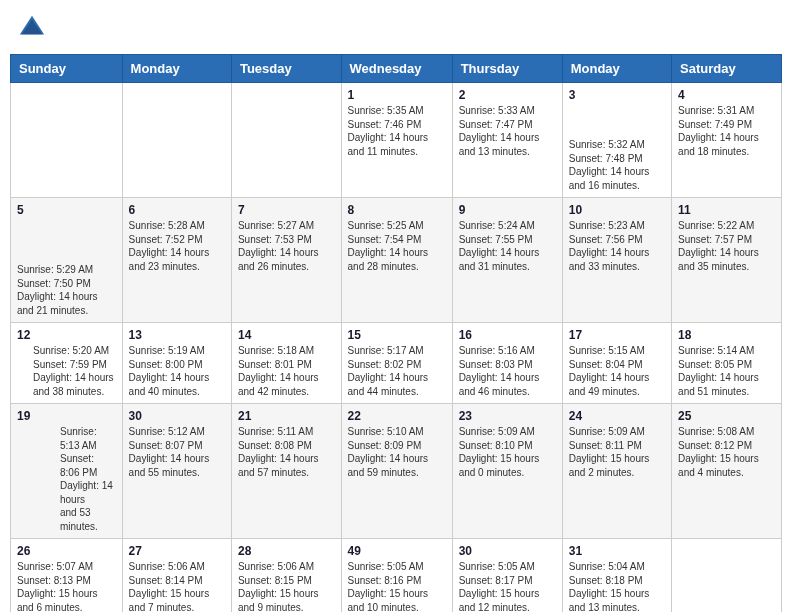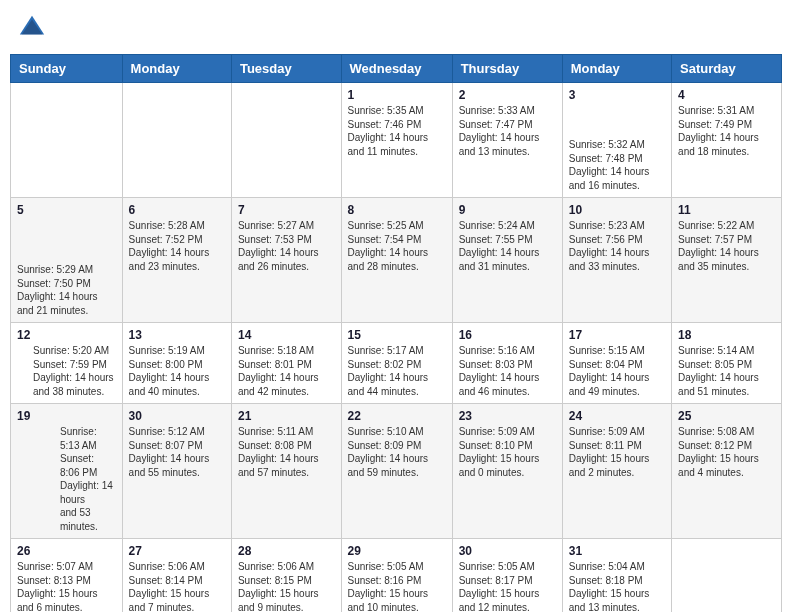--- a/index.html
+++ b/index.html
@@ -331,21 +331,21 @@
 and 7 minutes.</div>
         </td>
         <td>
           <div class="day-number">28</div>
           <div class="day-info" style="white-space: pre-line;">Sunrise: 5:06 AM
 Sunset: 8:15 PM
 Daylight: 15 hours
 and 9 minutes.</div>
         </td>
         <td>
-          <div class="day-number">29</div>
+          <div class="day-number">49</div>
           <div class="day-info" style="white-space: pre-line;">Sunrise: 5:05 AM
 Sunset: 8:16 PM
 Daylight: 15 hours
 and 10 minutes.</div>
         </td>
         <td>
           <div class="day-number">30</div>
           <div class="day-info" style="white-space: pre-line;">Sunrise: 5:05 AM
 Sunset: 8:17 PM
 Daylight: 15 hours

